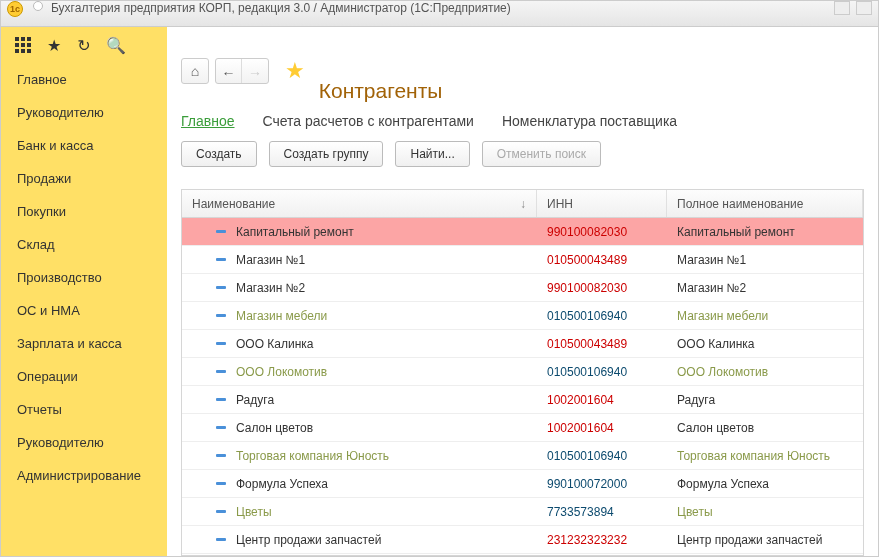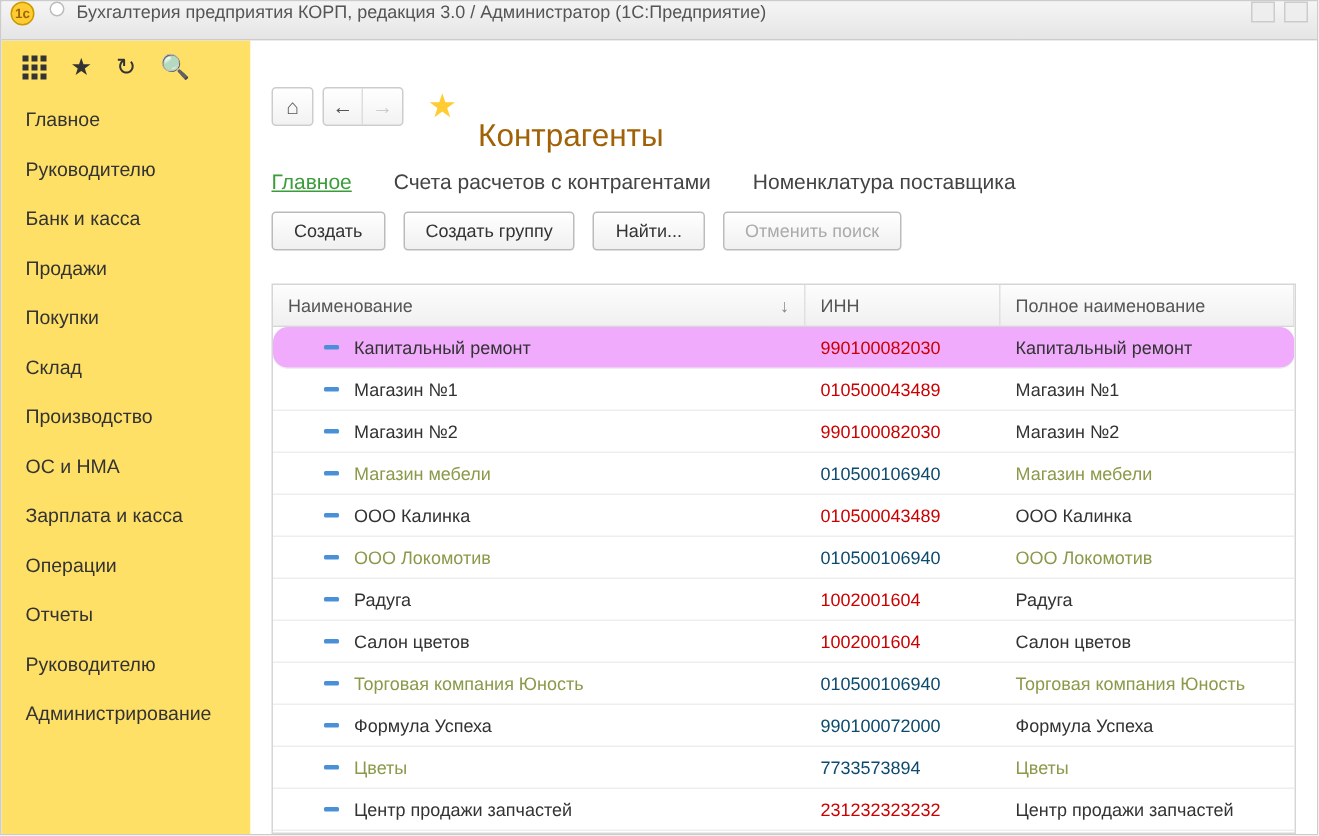--- a/index.html
+++ b/index.html
@@ -33,21 +33,21 @@
 .btn.disabled { color: #aaa; cursor: default; text-align: right; }
 .table { border: 1px solid #d6d6d6; flex: 1; overflow: hidden; display: flex; flex-direction: column; }
 .thead { display: flex; background: linear-gradient(#fdfdfd,#f0f0f0); border-bottom: 1px solid #d6d6d6; height: 28px; }
 .th { display: flex; align-items: center; padding: 0 10px; font-size: 12px; color: #555; border-right: 1px solid #e0e0e0; position: relative; }
 .th .sort { position: absolute; right: 10px; color: #888; }
 .c1 { width: 355px; }
 .c2 { width: 130px; }
 .c3 { flex: 1; }
 .tbody { flex: 1; overflow-y: auto; }
 .tr { display: flex; height: 28px; border-bottom: 1px solid #eee; align-items: center; }
-.tr.sel { background: #f0abfc; border-radius: 10px; }
+.tr.sel { background: #fca5a5; }
 .td { padding: 0 10px; font-size: 12px; white-space: nowrap; overflow: hidden; border-right: 1px solid transparent; }
 .td.c1 { display: flex; align-items: center; gap: 10px; padding-left: 34px; }
 .dash { width: 10px; height: 3px; background: #4a90d9; border-radius: 1px; flex-shrink: 0; }
 .name { color: #333; }
 .name.folder { color: #8a9a4a; }
 .inn { color: #c00; }
 .inn.green { color: #0c4a6e; }
 .full { color: #333; }
 .full.folder { color: #8a9a4a; }
 </style>

